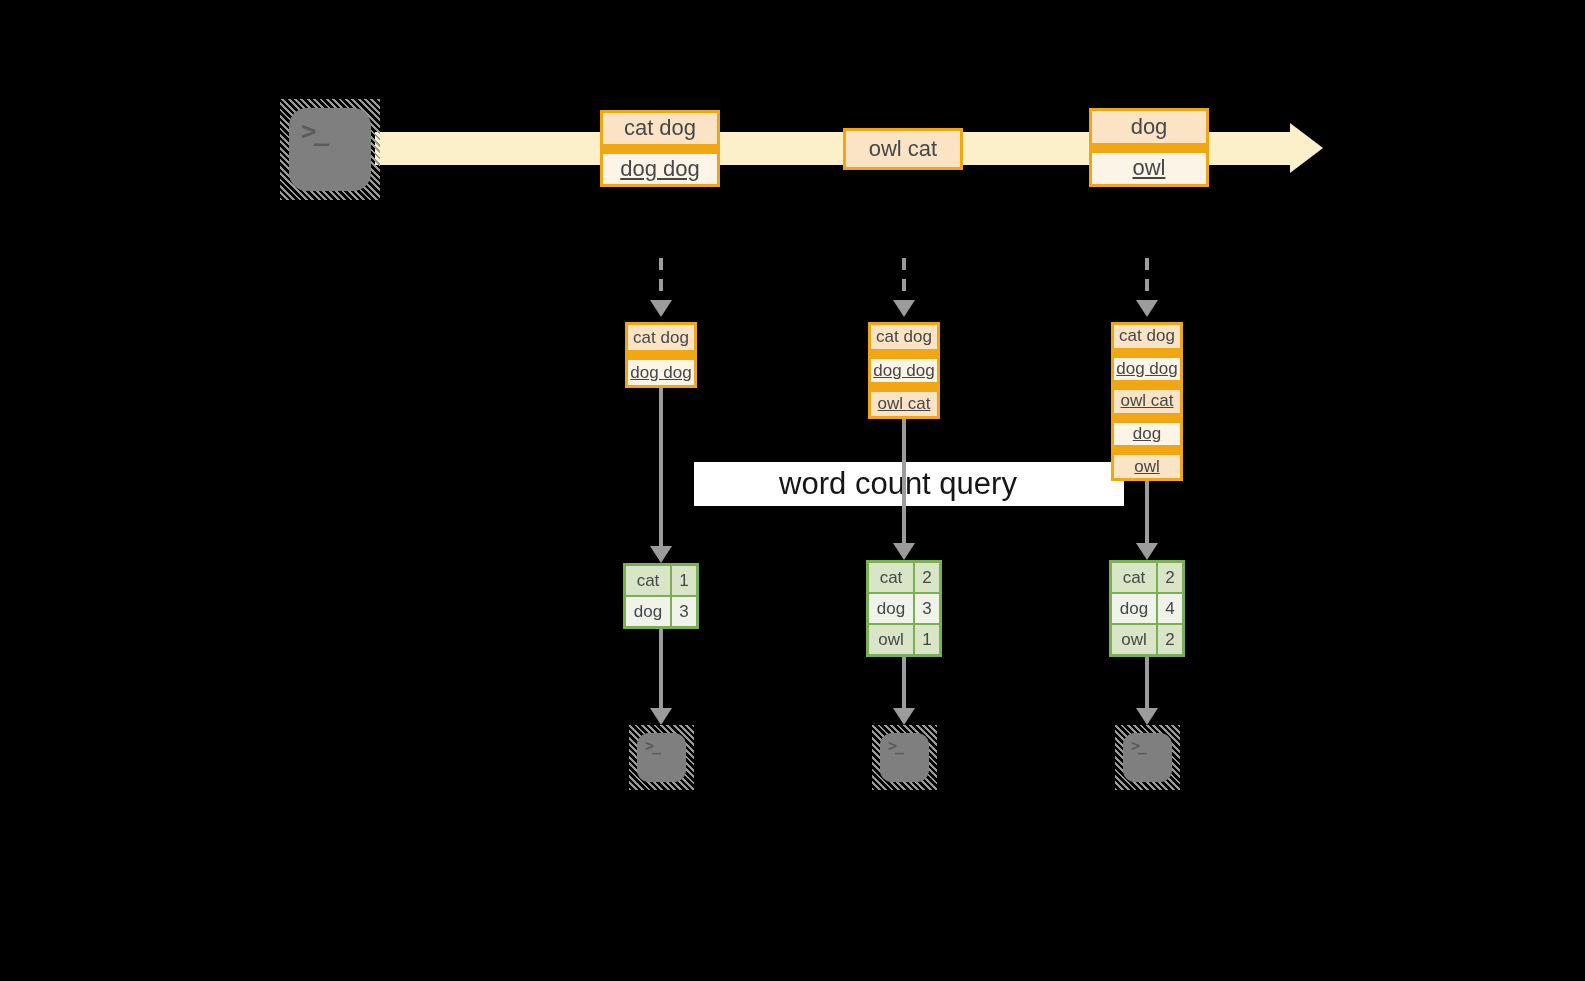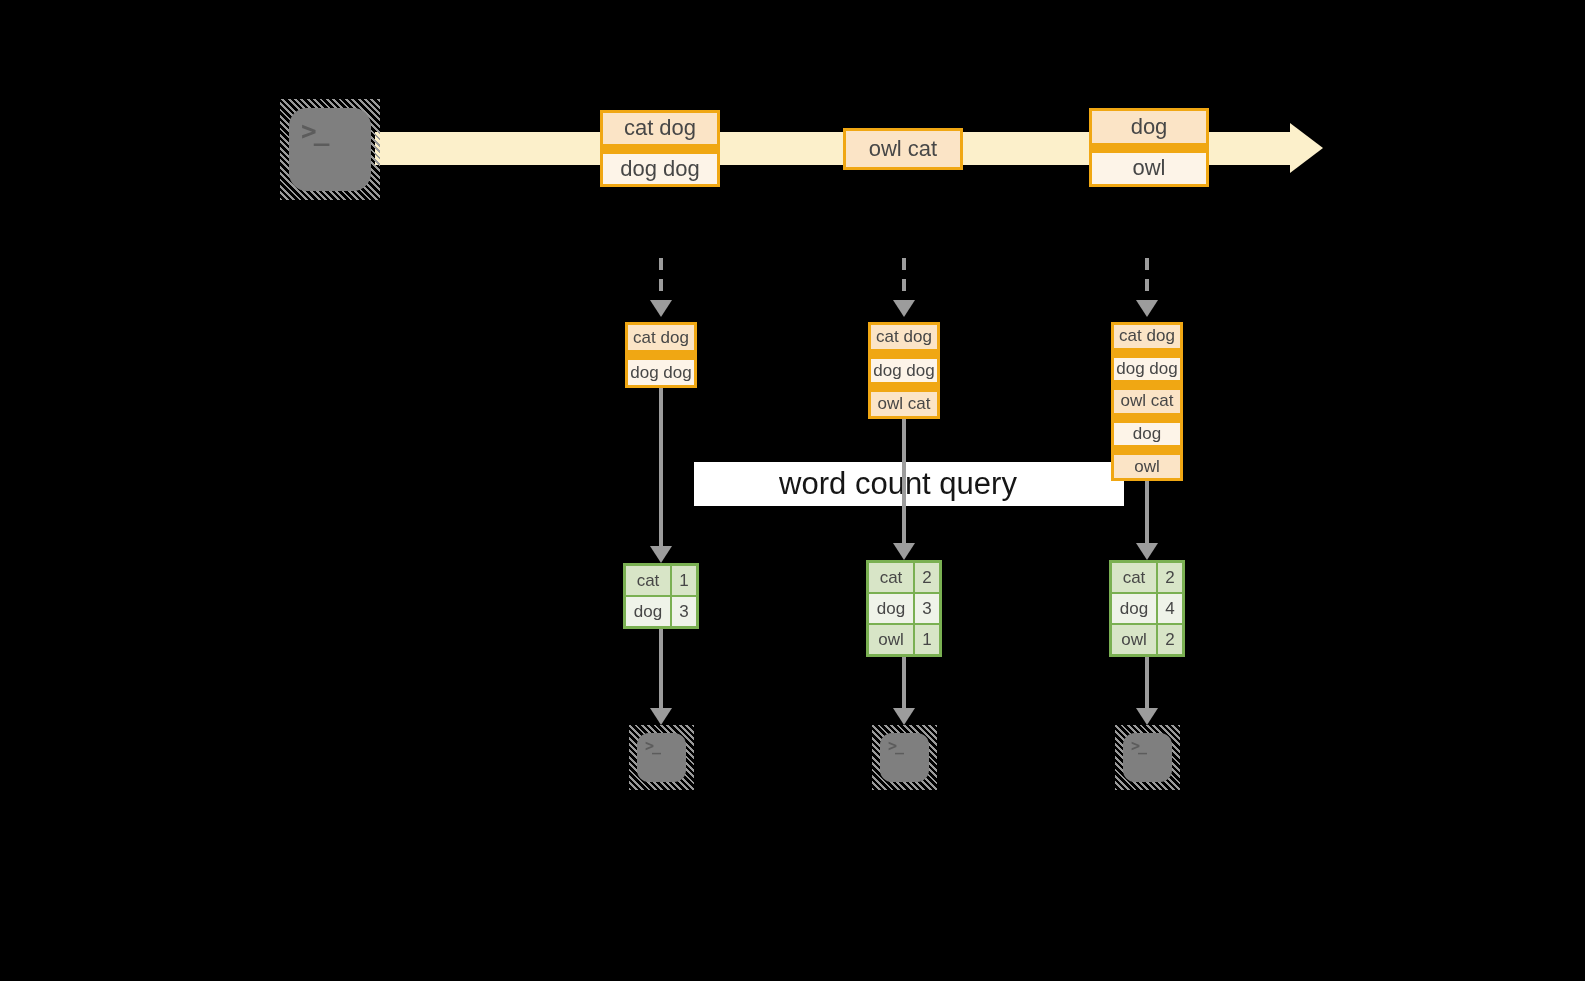--- a/index.html
+++ b/index.html
@@ -19,21 +19,21 @@
              border-left:33px solid var(--stream-band);z-index:1;}
   
   .banner{position:absolute;left:694px;top:462px;width:430px;height:44px;background:var(--banner-bg);
           z-index:2;display:flex;align-items:center;justify-content:center;
           padding-right:22px;box-sizing:border-box;text-align:right;}
   .banner span{font-size:31px;color:var(--label-ink);white-space:nowrap;}
   
   .obox{position:absolute;border:3px solid var(--orange-border);display:flex;flex-direction:column;
         box-sizing:border-box;z-index:4;background:var(--orange-border);}
   .obox .cell{flex:1;display:flex;align-items:center;justify-content:center;color:var(--text-ink);white-space:nowrap;}
-  .obox .cell + .cell{margin-top:10px;}
+  .obox .cell + .cell{margin-top:10px;text-decoration:underline;}
   .cell.dark{background:var(--peach-dark);} .cell.light{background:var(--peach-light);}
   .stream-box .cell{font-size:22px;}
   .state-box .cell{font-size:17px;}
   
   .gtable{position:absolute;border:3px solid var(--green-border);box-sizing:border-box;z-index:4;
           display:flex;flex-direction:column;background:var(--green-border);}
   .grow{flex:1;display:flex;}
   .grow + .grow{margin-top:2px;}
   .grow .w{width:44px;display:flex;align-items:center;justify-content:center;font-size:17px;color:var(--text-ink);}
   .grow .n{flex:1;margin-left:2px;display:flex;align-items:center;justify-content:center;font-size:17px;color:var(--text-ink);}

